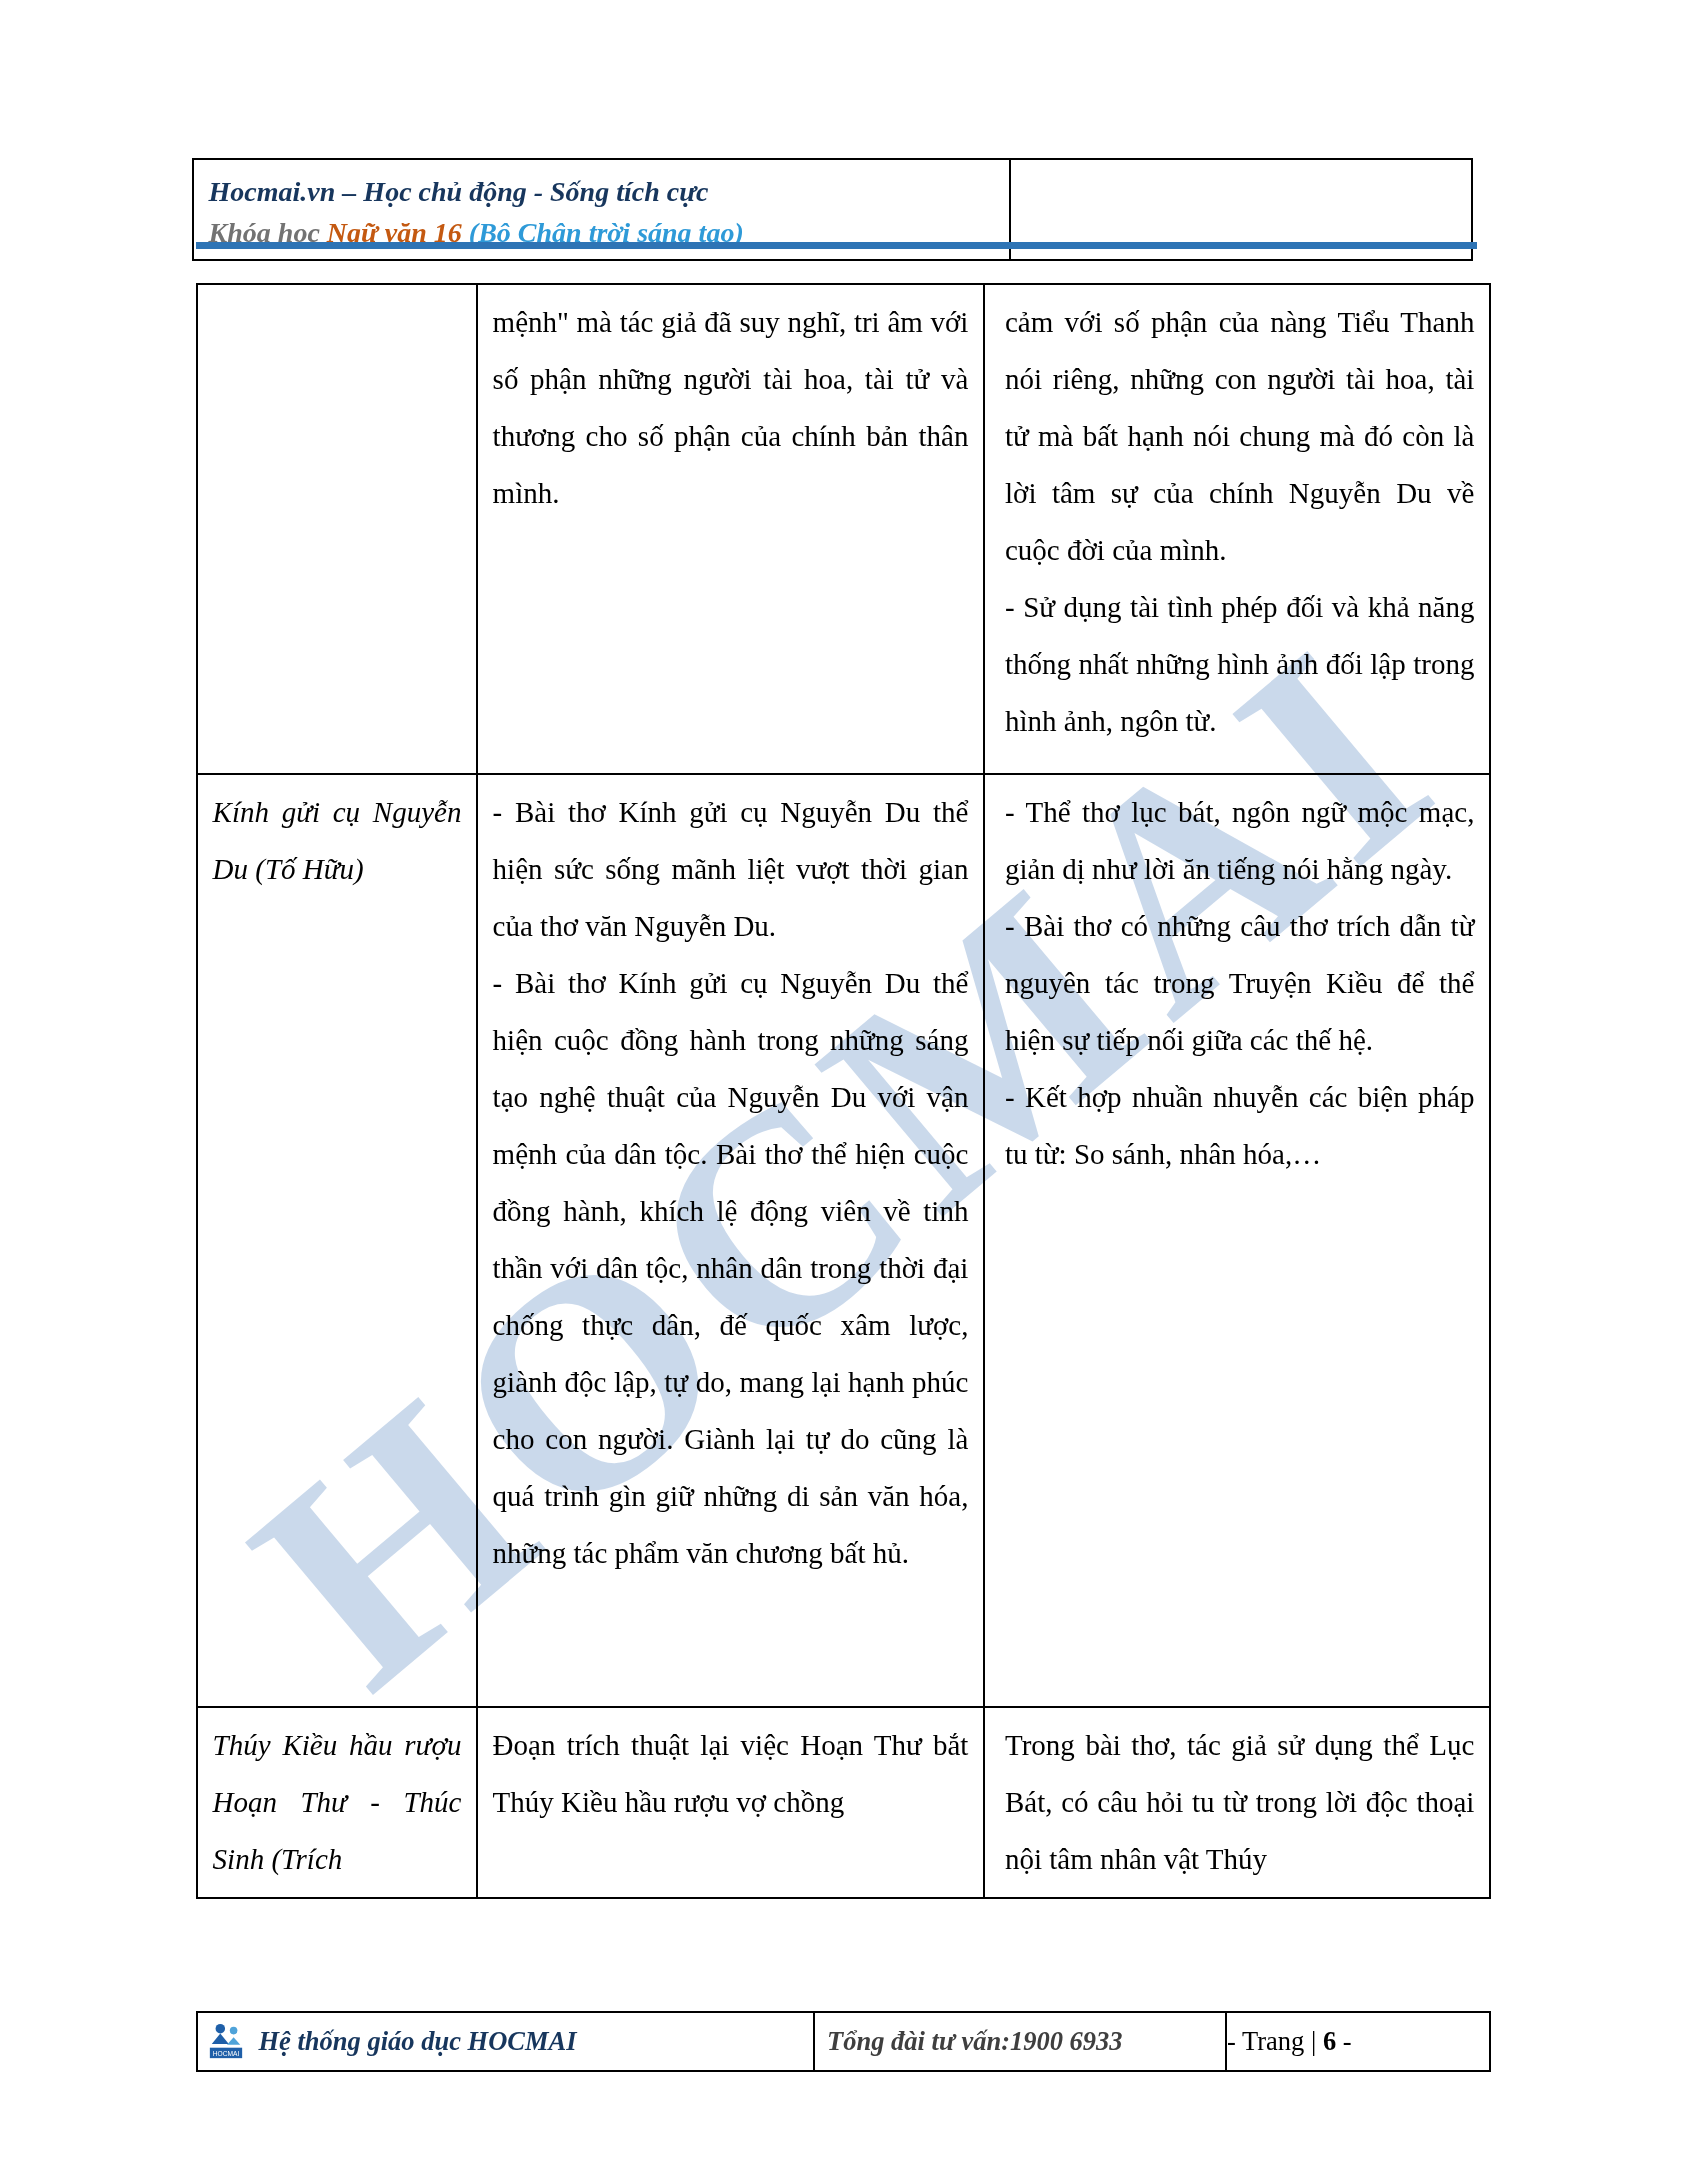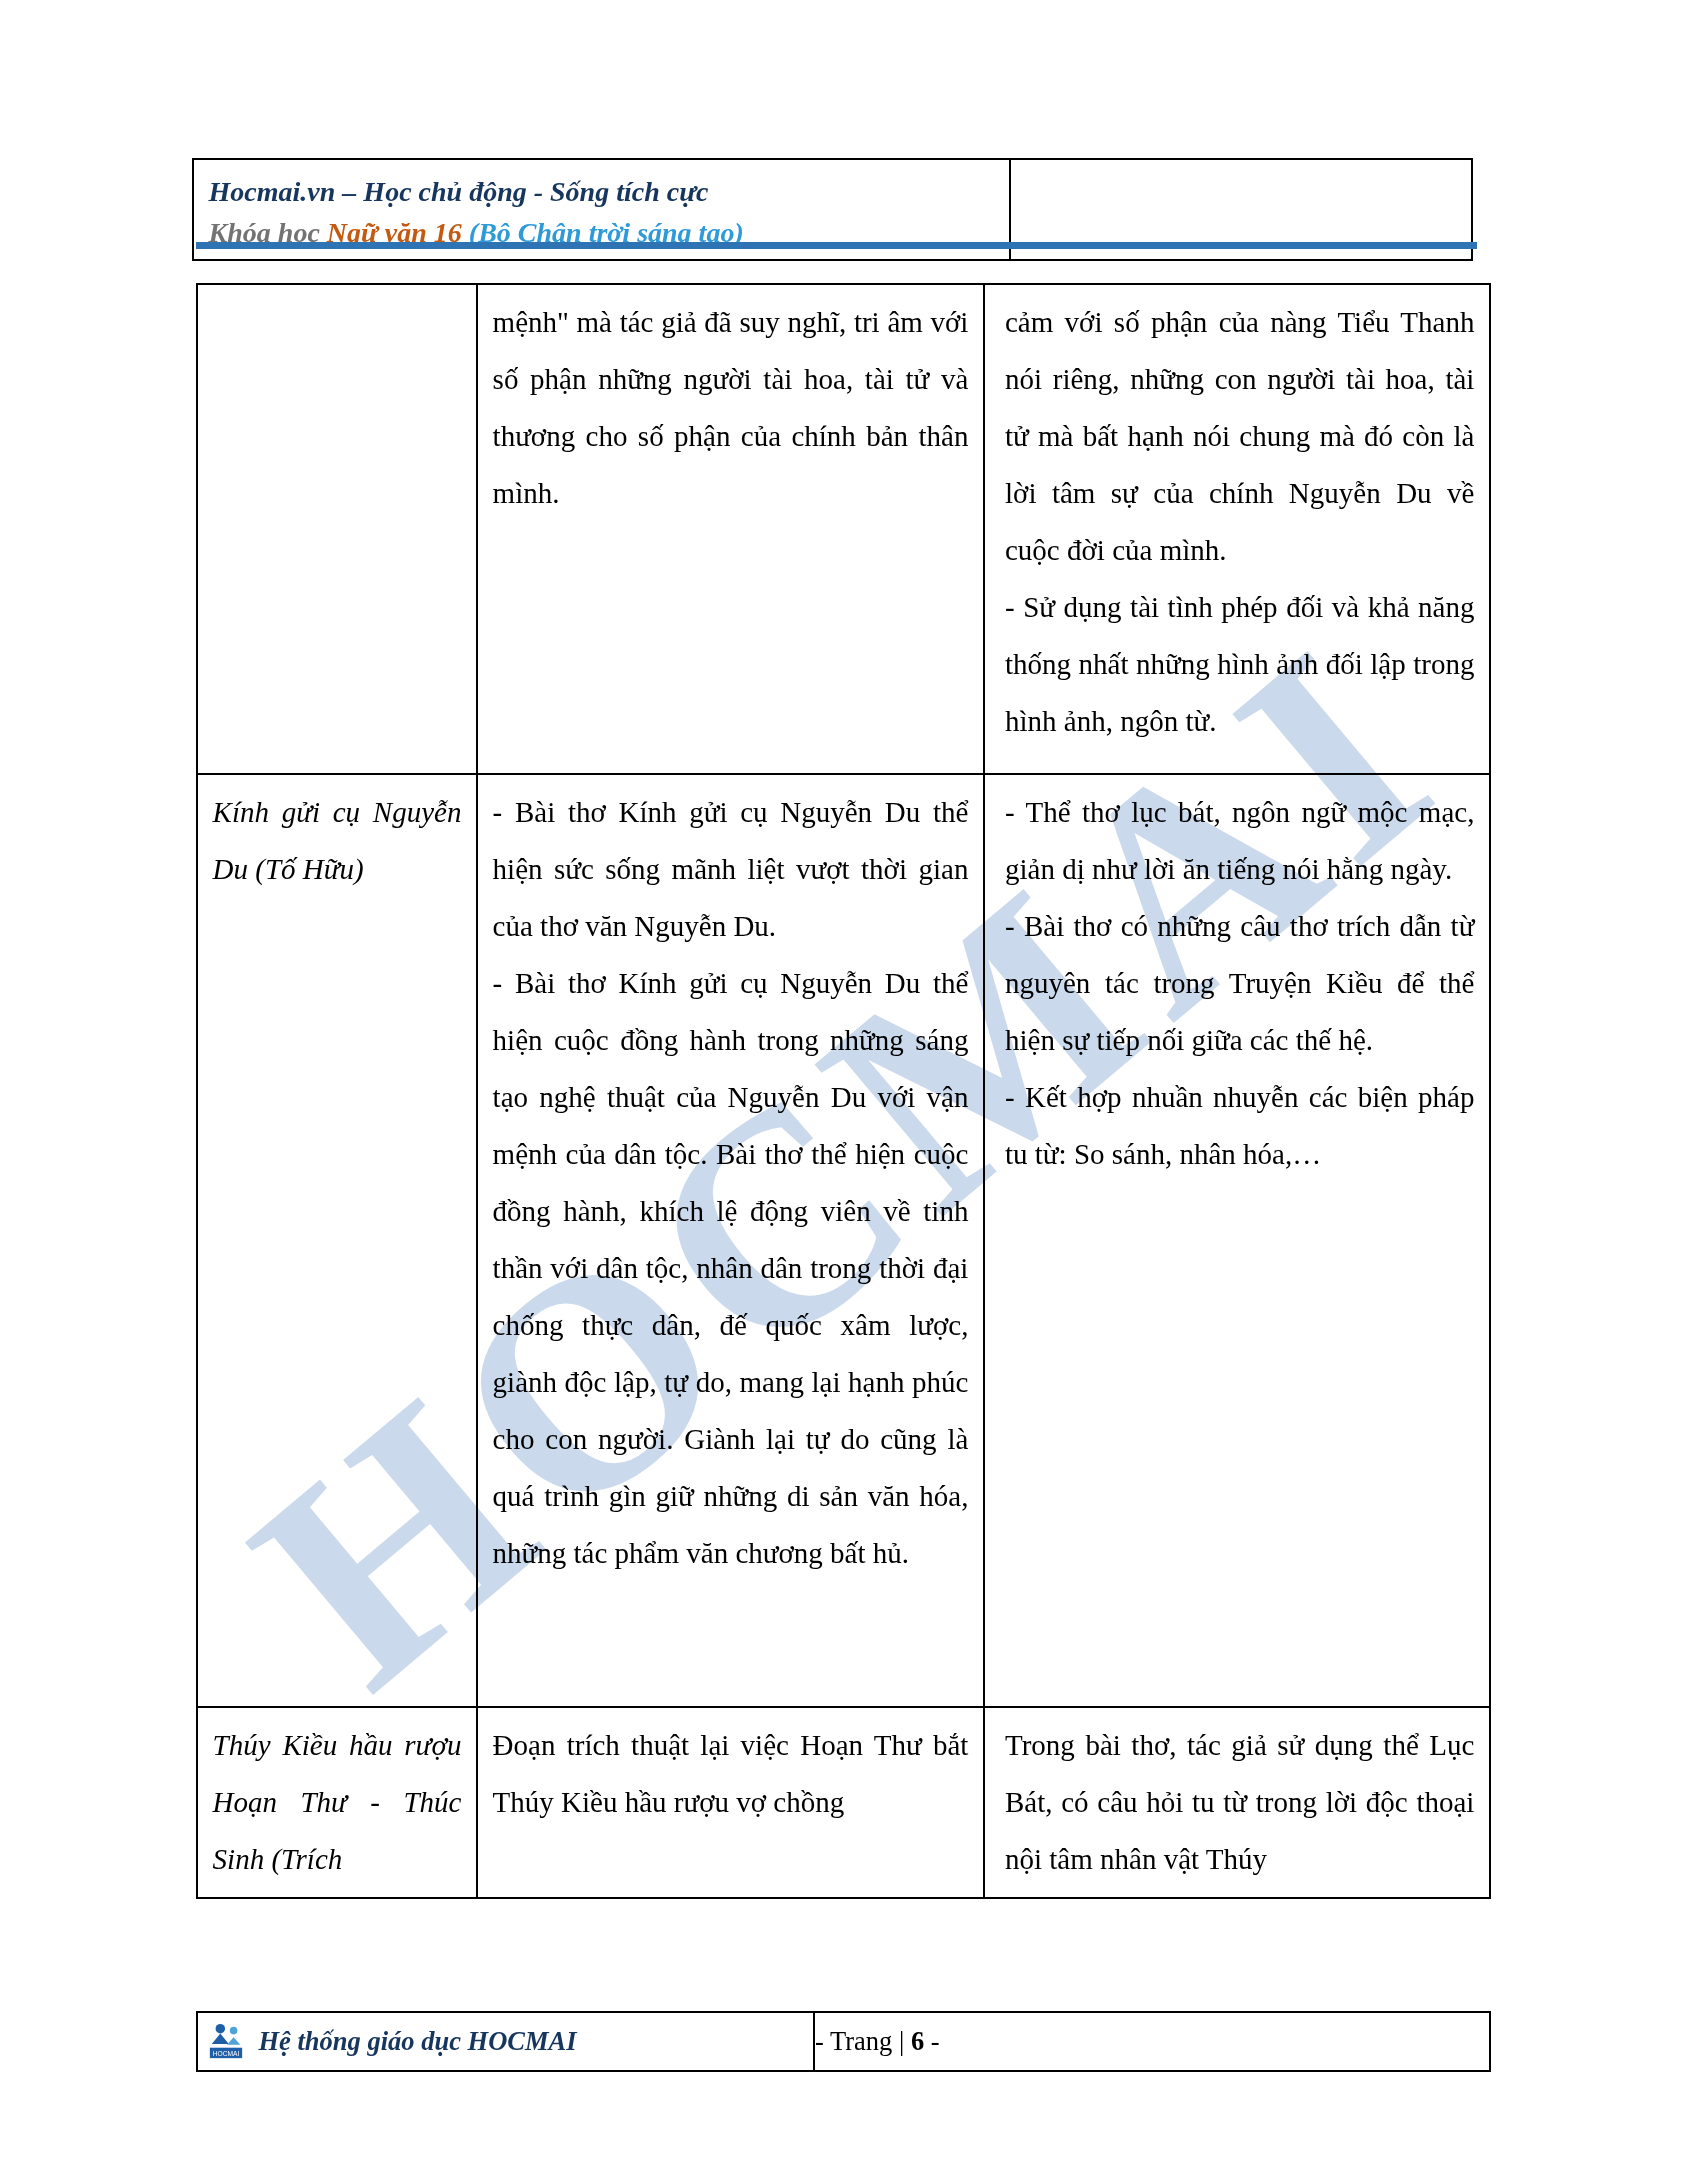--- a/index.html
+++ b/index.html
@@ -142,20 +142,24 @@
           <circle cx="14" cy="8" r="5" fill="#1F5FA8"></circle>
           <path d="M5 24 L14 13 L23 24 Z" fill="#1F5FA8"></path>
           <circle cx="28" cy="10" r="4" fill="#4FA3D9"></circle>
           <path d="M21 25 L28 17 L35 25 Z" fill="#4FA3D9"></path>
           <rect x="3" y="28" width="34" height="11" fill="#1F5FA8"></rect>
           <text x="20" y="36.5" font-size="7" fill="#ffffff" text-anchor="middle" font-family="sans-serif">HOCMAI</text>
         </svg>
       </span>
       <span class="org-text">Hệ thống giáo dục HOCMAI</span>
     </div>
+    <div class="f-cell f-hotline">
+      <span class="hotline-label">Tổng đài tư vấn: </span>
+      <span class="hotline-number">1900 6933</span>
+    </div>
     <div class="f-cell f-page">
       <span style="white-space:pre;">- Trang | </span>
       <span class="page-num-bold">6</span>
       <span style="white-space:pre;"> -</span>
     </div>
   </div>
 
 </div>
 
 

